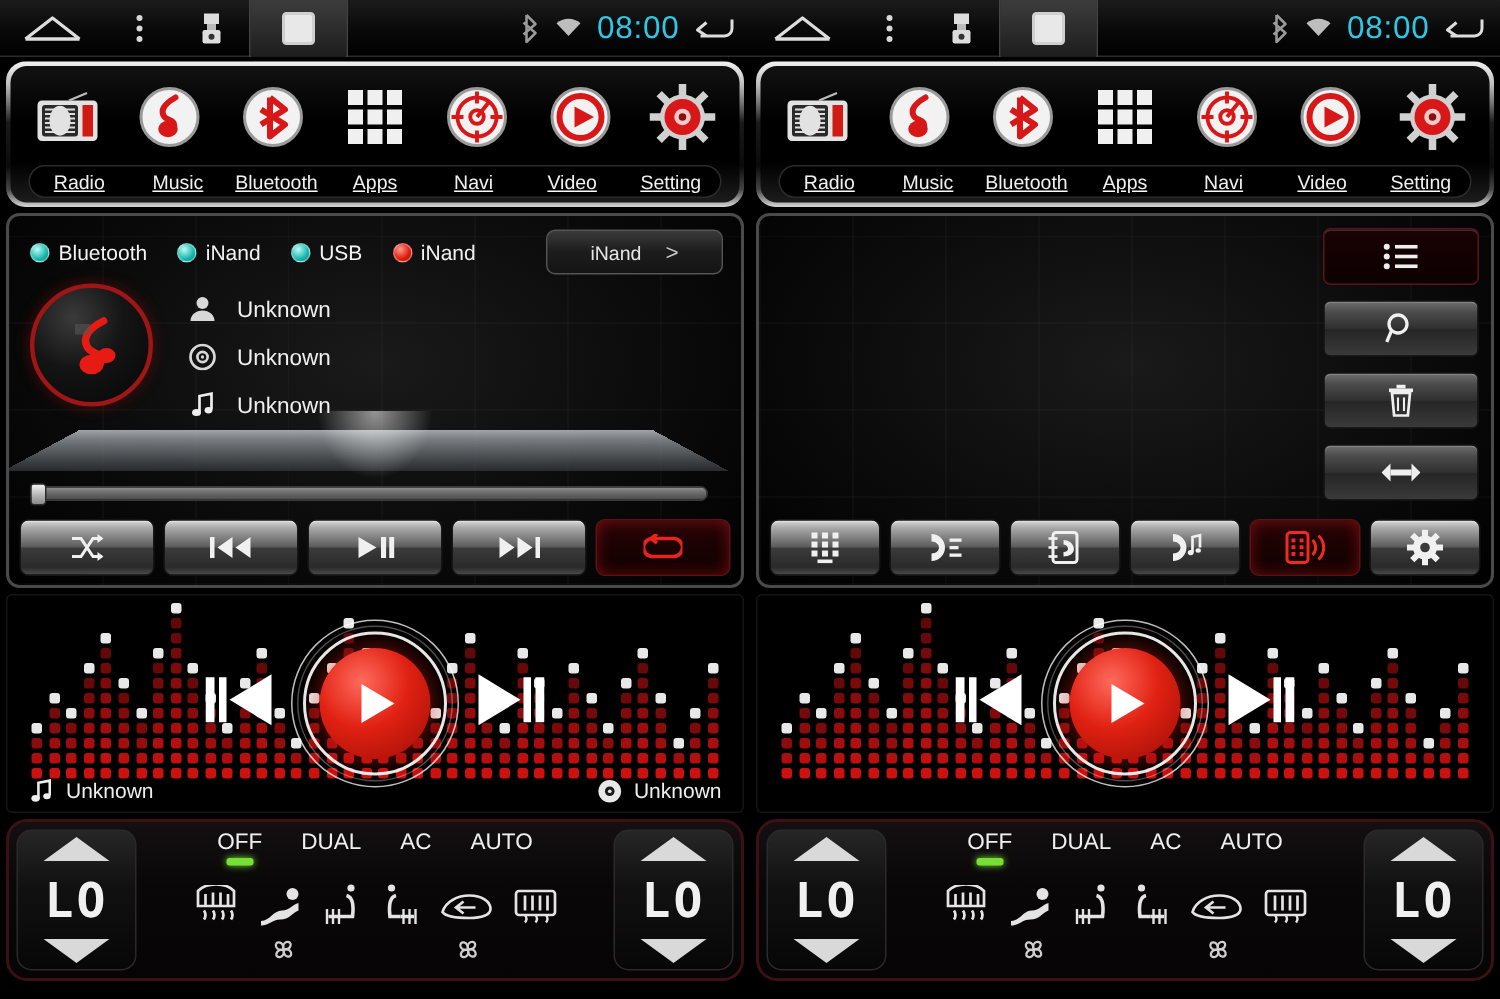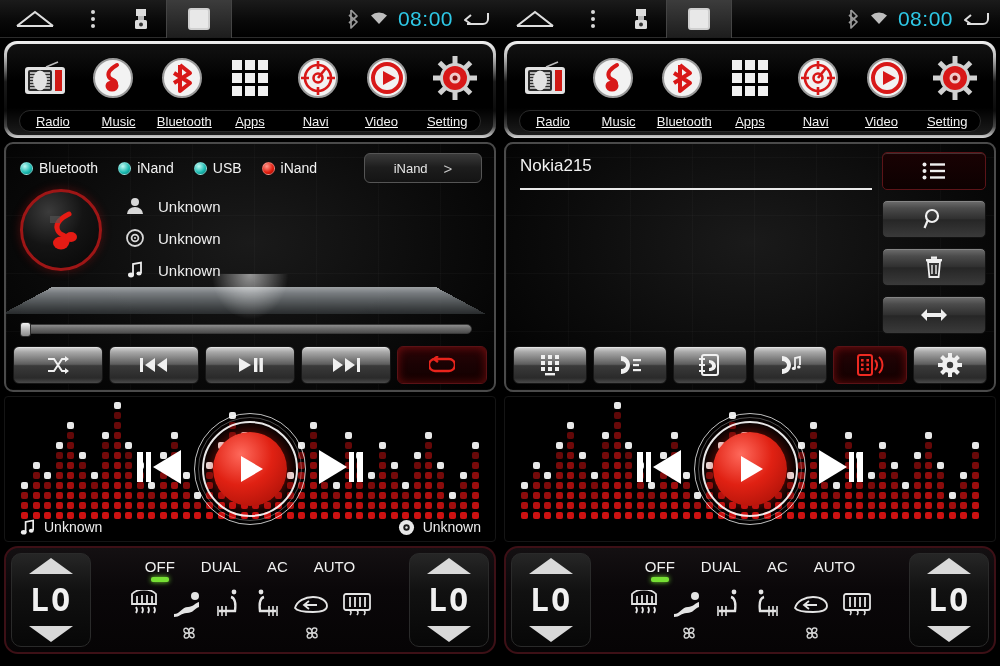--- a/index.html
+++ b/index.html
@@ -209,21 +209,21 @@
   }
   .arw { width:0;height:0; cursor:pointer;}
   .arw.up { border-left:22px solid transparent; border-right:22px solid transparent; border-bottom:16px solid #d9d9d9;}
   .arw.dn { border-left:22px solid transparent; border-right:22px solid transparent; border-top:16px solid #d9d9d9;}
   .temp-val {
     font-family:"DejaVu Sans Mono", monospace; font-size:32px; font-weight:bold;
     color:#f0f0f0; letter-spacing:2px; line-height:1;
   }
   .cl-mid { flex:1; position:relative; display:flex; flex-direction:column; }
   .cl-top {
-    height:27px; display:flex; align-items:center; justify-content:center; gap:26px;
+    height:27px; display:flex; align-items:flex-start; justify-content:center; gap:26px;
     position:relative;
   }
   .cl-mode { font-size:15px; color:#efefef; position:relative; cursor:pointer;}
   .cl-mode .led {
     position:absolute; left:50%; transform:translateX(-50%); bottom:-7px;
     width:18px;height:5px;border-radius:2px; background:#76e034; box-shadow:0 0 5px #76e034;
   }
   .cl-icons { flex:1; display:flex; align-items:center; justify-content:center; gap:13px; padding-top:4px;}
   .cl-ic { cursor:pointer; display:flex; align-items:center; justify-content:center;}
   .cl-fans { height:24px; display:flex; align-items:center; justify-content:space-around; padding:0 36px;}
@@ -1173,23 +1173,20 @@
         <span class="app-lab">Apps</span>
         <span class="app-lab">Navi</span>
         <span class="app-lab">Video</span>
         <span class="app-lab">Setting</span>
       </div>
     </div>
   </div>
 
   <div class="panel">
     <div class="ph-area">
-      <div class="ph-input">
-        <span class="val">Nokia215</span>
-      </div>
       <div class="ph-side">
         <div class="sbtn active">
           <svg width="24" height="18" viewBox="0 0 24 18">
               <g fill="#efefef">
                 <circle cx="2.5" cy="2.5" r="2"></circle>
                 <circle cx="2.5" cy="9" r="2"></circle>
                 <circle cx="2.5" cy="15.5" r="2"></circle>
                 <rect x="8" y="1.3" width="15" height="2.4"></rect>
                 <rect x="8" y="7.8" width="15" height="2.4"></rect>
                 <rect x="8" y="14.3" width="15" height="2.4"></rect>

